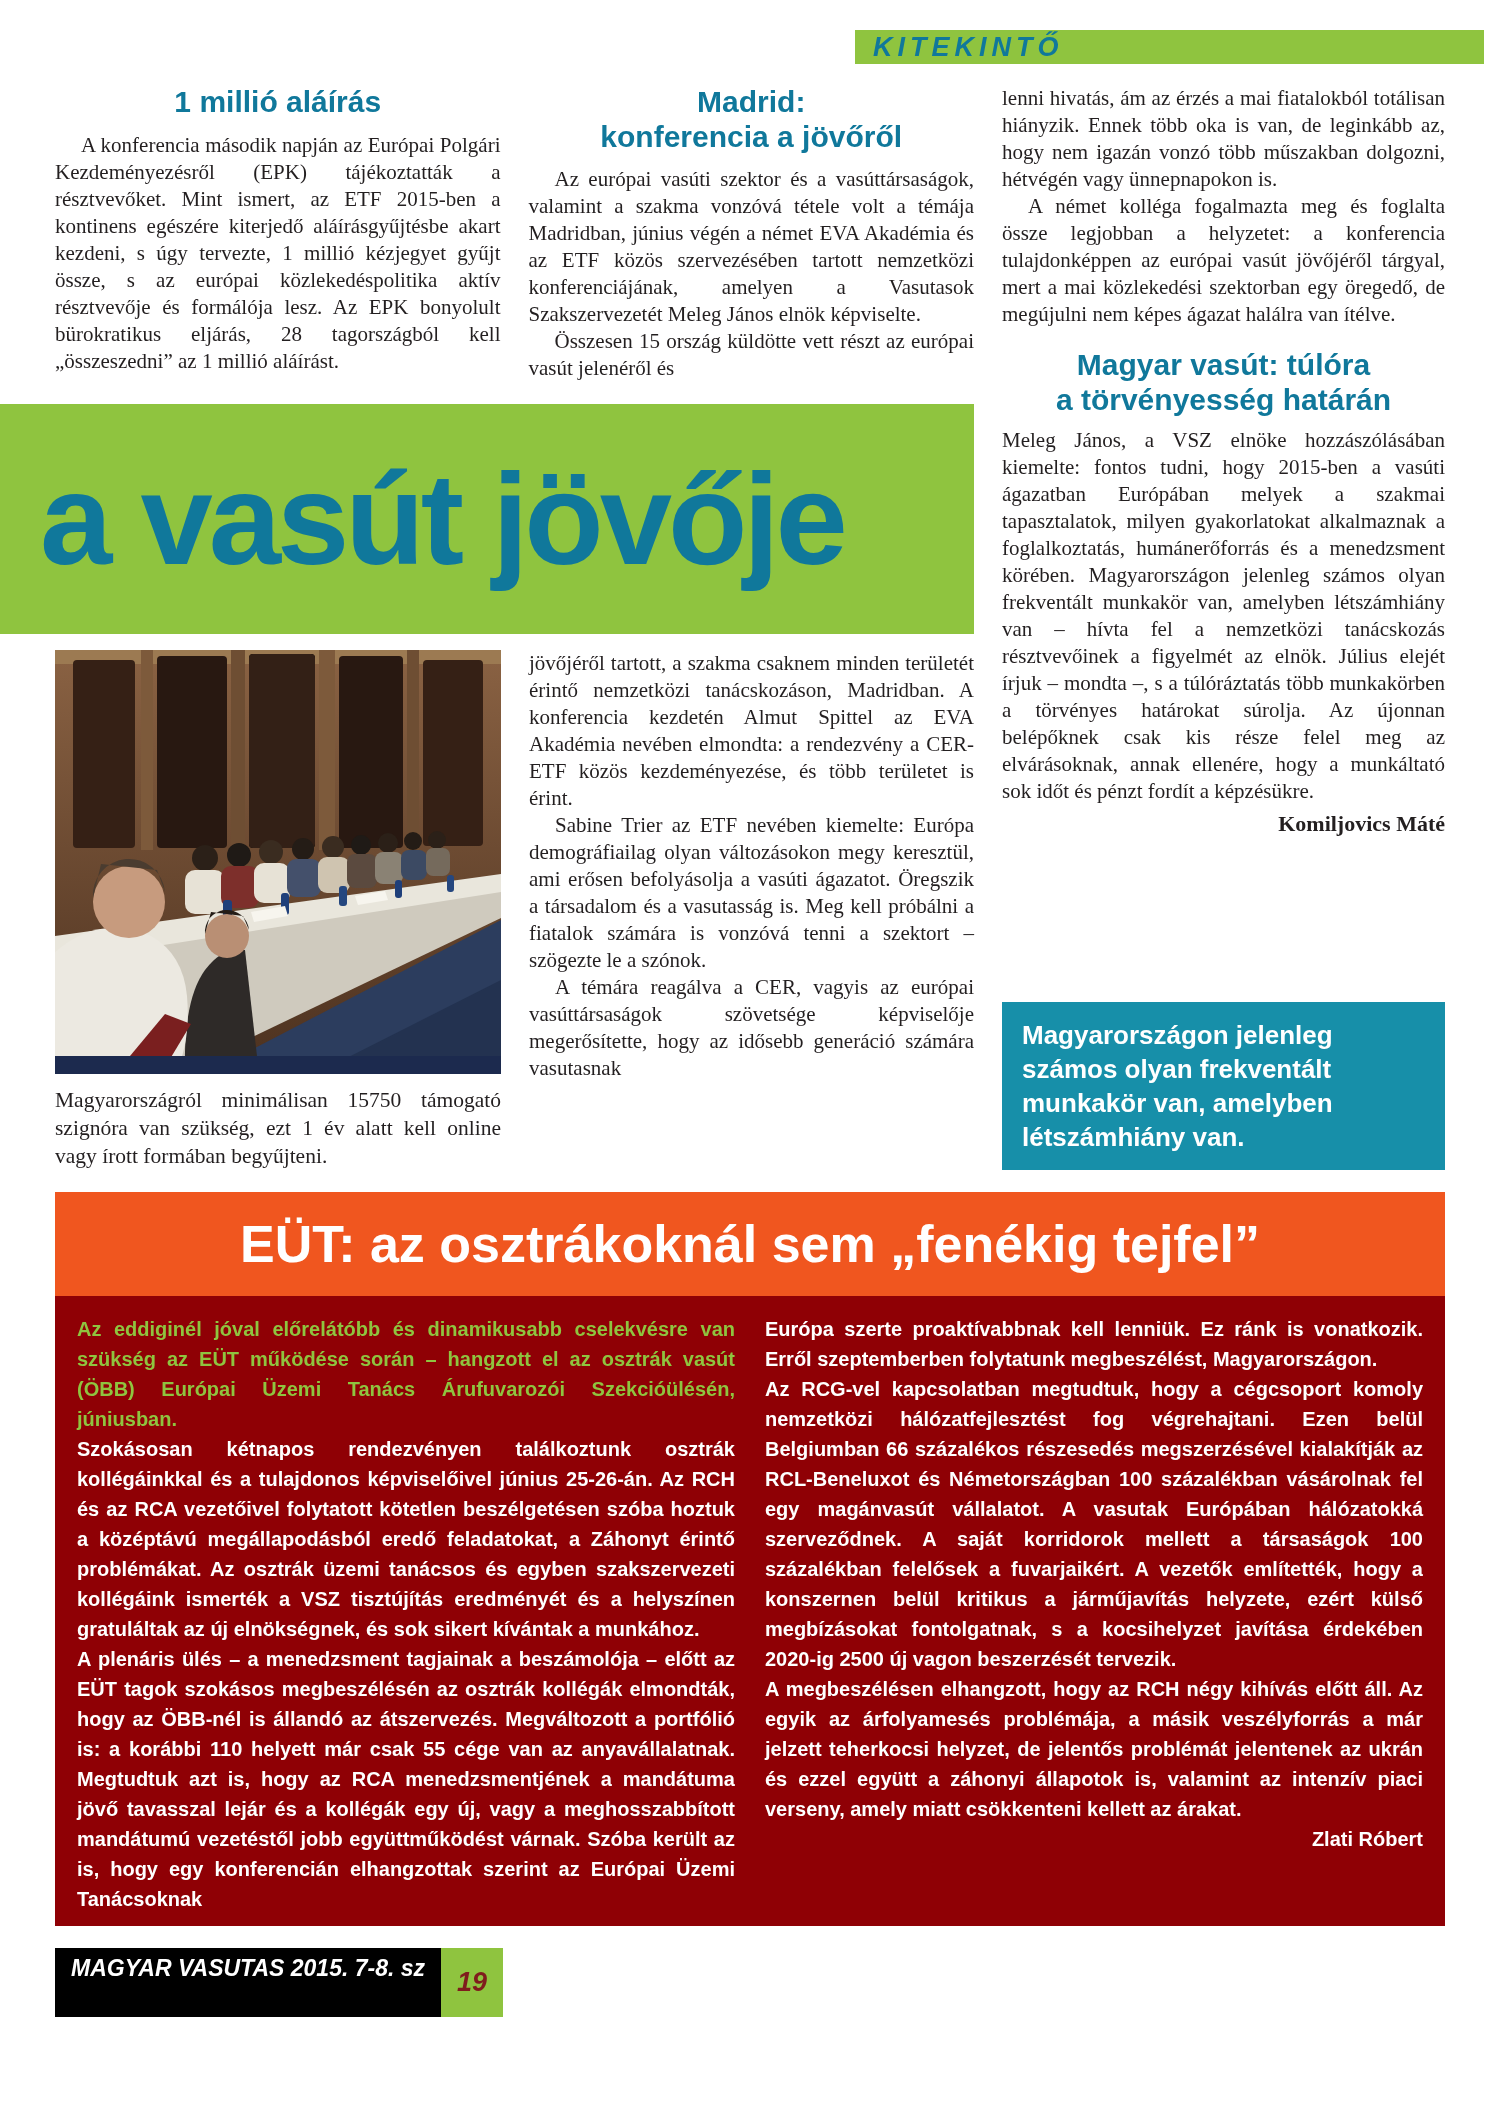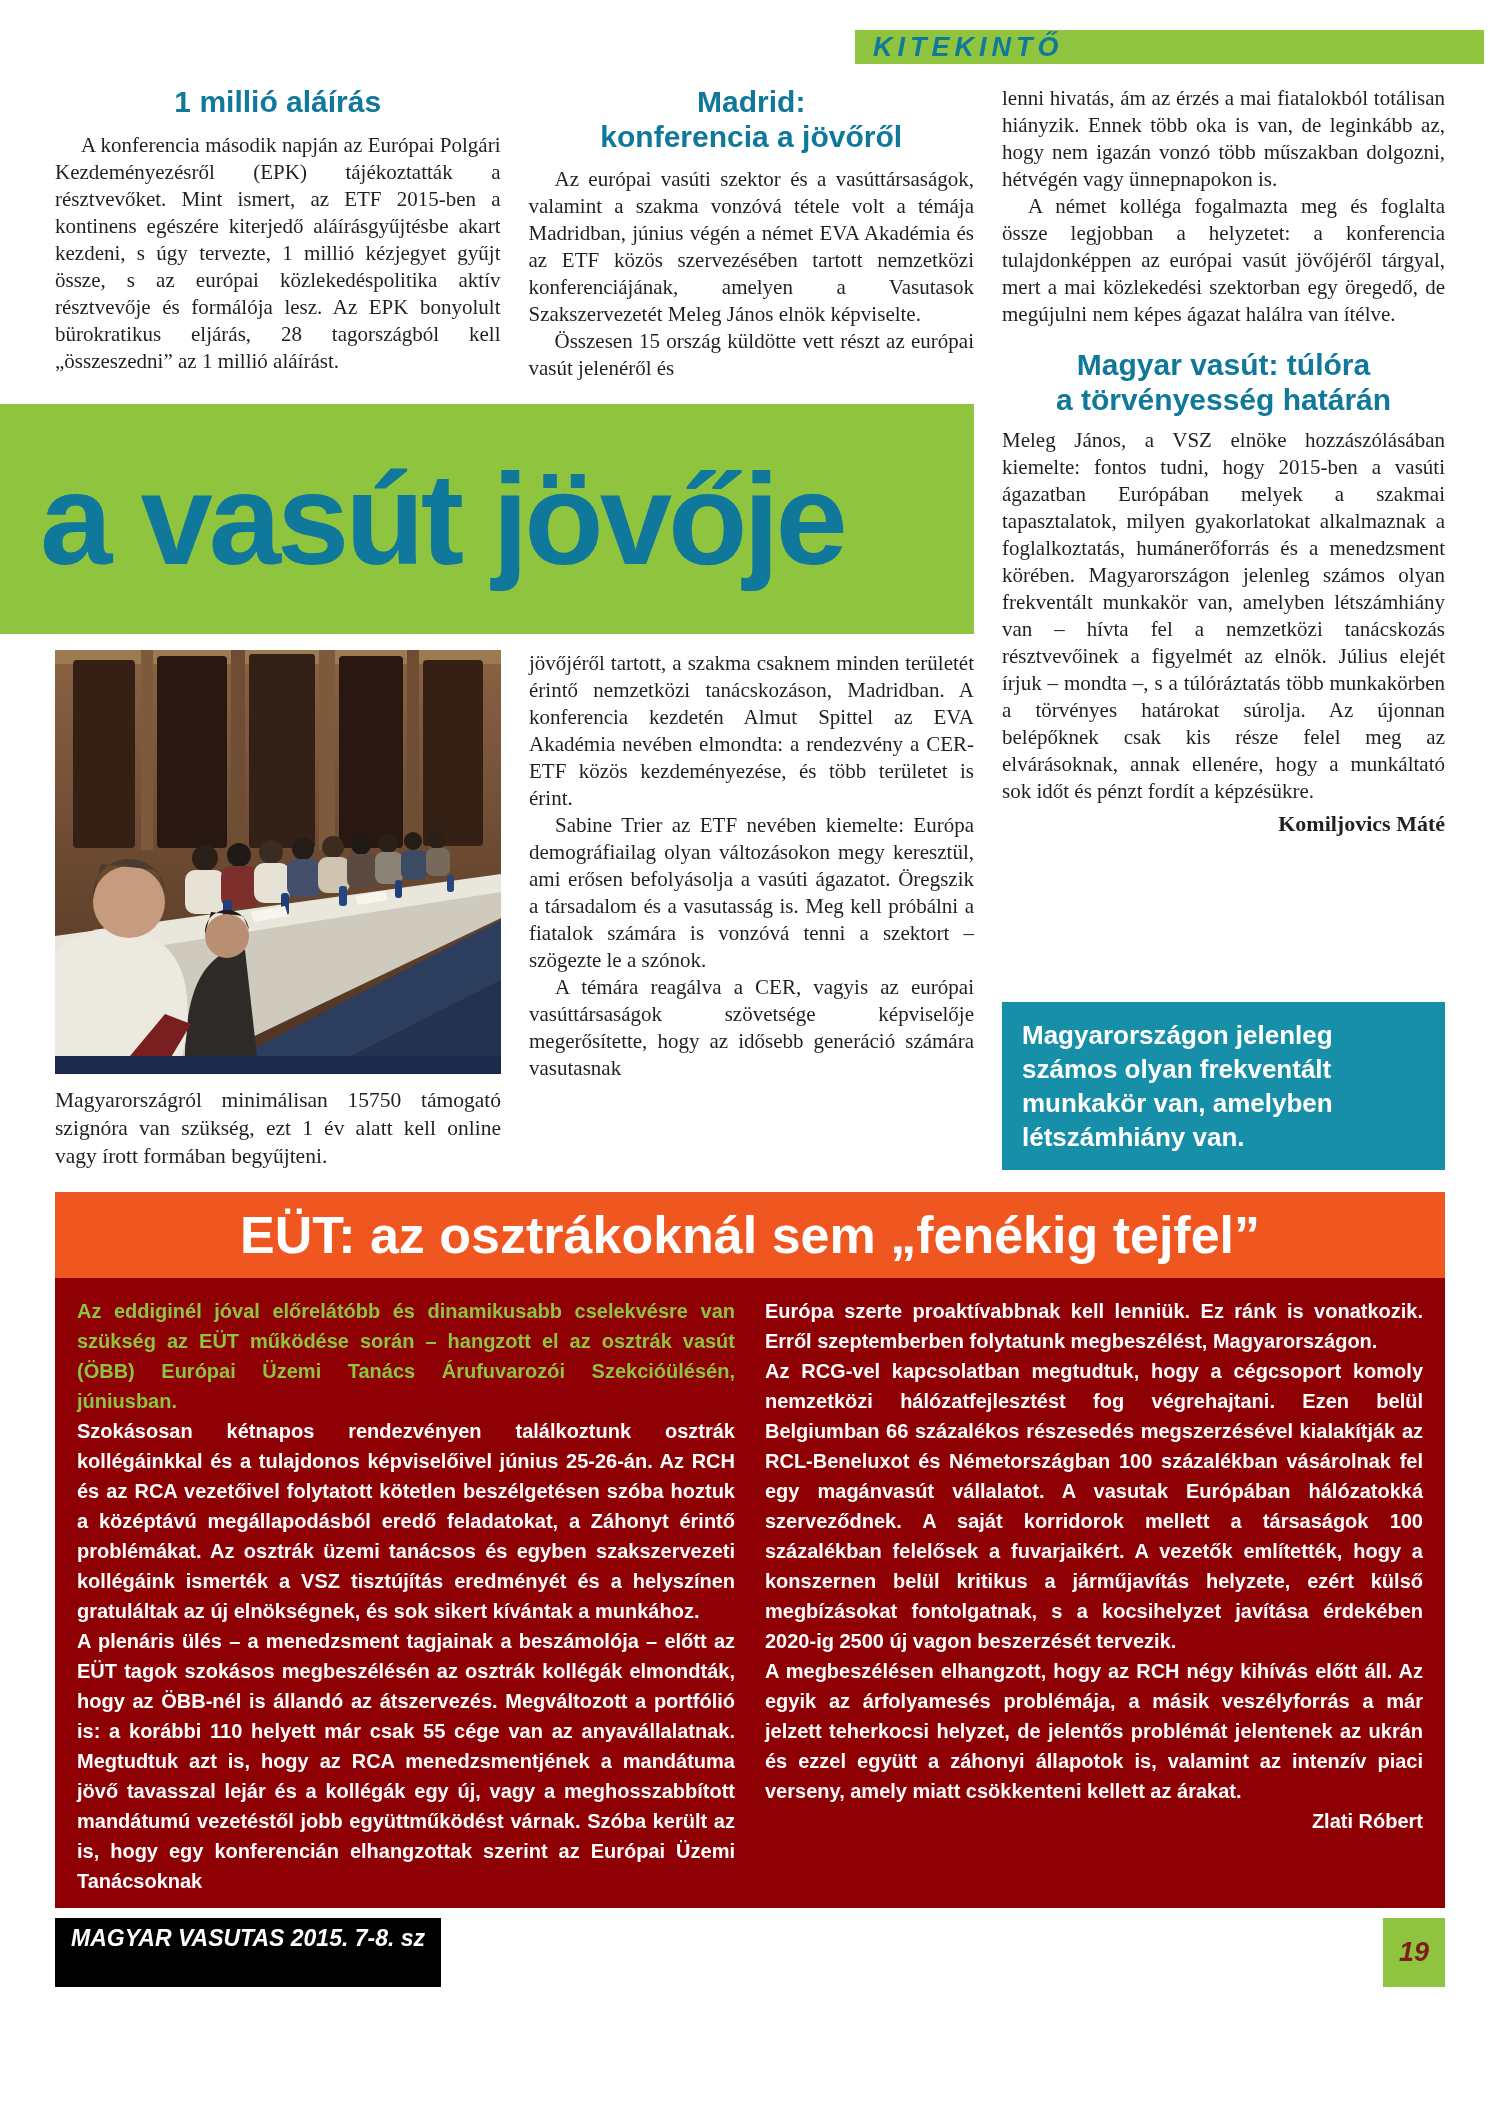--- a/index.html
+++ b/index.html
@@ -37,29 +37,29 @@
 
   .figure{ width:446px; flex:0 0 446px; }
   .photo-svg{ width:446px; height:424px; display:block; }
   .caption{ margin-top:12px; font-size:21.5px; line-height:28px; text-align:justify; }
 
   .right-col{ width:443px; flex:0 0 443px; display:flex; flex-direction:column; }
   .signature{ text-align:right; font-weight:700; font-size:22px; margin-top:6px; }
   .highlight-box{ margin-top:auto; background:var(--teal-box); color:#fff; font-family:"Liberation Sans", sans-serif; font-weight:700; font-size:26px; line-height:34px; padding:16px 20px; }
 
   .bottom{ margin-top:22px; }
-  .orange-banner{ background:var(--orange); height:86px; display:flex; align-items:center; justify-content:center; }
+  .orange-banner{ background:var(--orange); height:104px; display:flex; align-items:center; justify-content:center; }
   .orange-title{ font-family:"Liberation Sans", sans-serif; font-weight:700; font-size:52px; color:#fff; white-space:nowrap; }
 
   .maroon{ background:var(--maroon); padding:18px 22px 12px 22px; display:flex; gap:30px; }
   .m-col{ flex:1 1 0; min-width:0; font-family:"Liberation Sans", sans-serif; font-weight:700; font-size:20px; line-height:30px; color:#fff; text-align:justify; hyphens:auto; }
   .m-lead{ color:var(--green); }
   .m-sign{ text-align:right; }
 
-  .footer{ display:flex; justify-content:space-between; align-items:stretch; margin-top:10px; }
+  .footer{ display:flex; justify-content:flex-start; align-items:stretch; margin-top:22px; }
   .footer-mag{ background:#000; color:#fff; font-family:"Liberation Sans", sans-serif; font-style:italic; font-weight:700; font-size:23px; padding:7px 16px; }
   .footer-page{ background:var(--green); color:#7f1d1d; font-family:"Liberation Sans", sans-serif; font-style:italic; font-weight:700; font-size:27px; padding:19px 16px; display:flex; align-items:center; }
 </style>
 </head>
 <body>
 
 <div class="page">
 
   <div class="kicker-bar">
     <span class="kicker">KITEKINTŐ</span>

